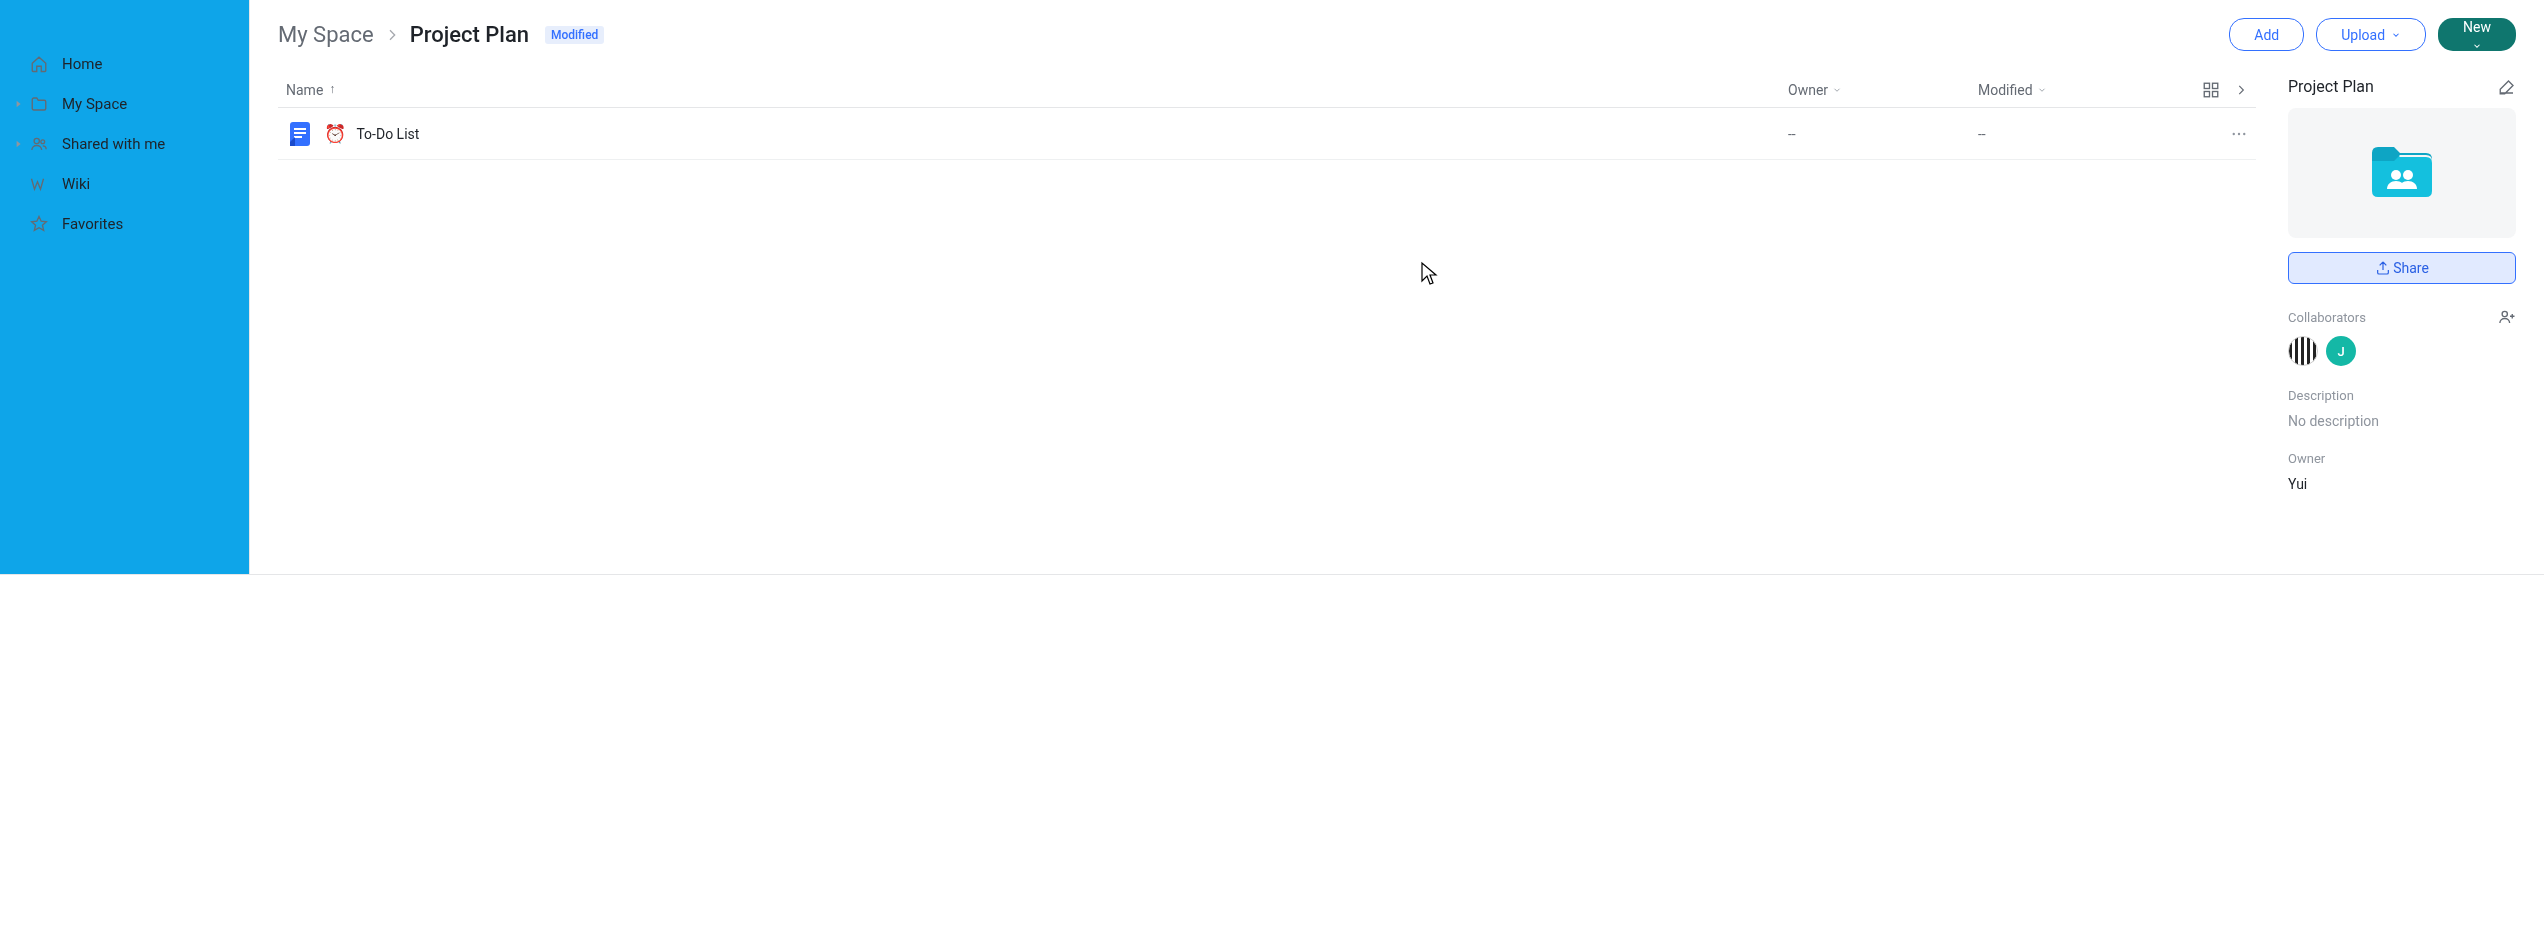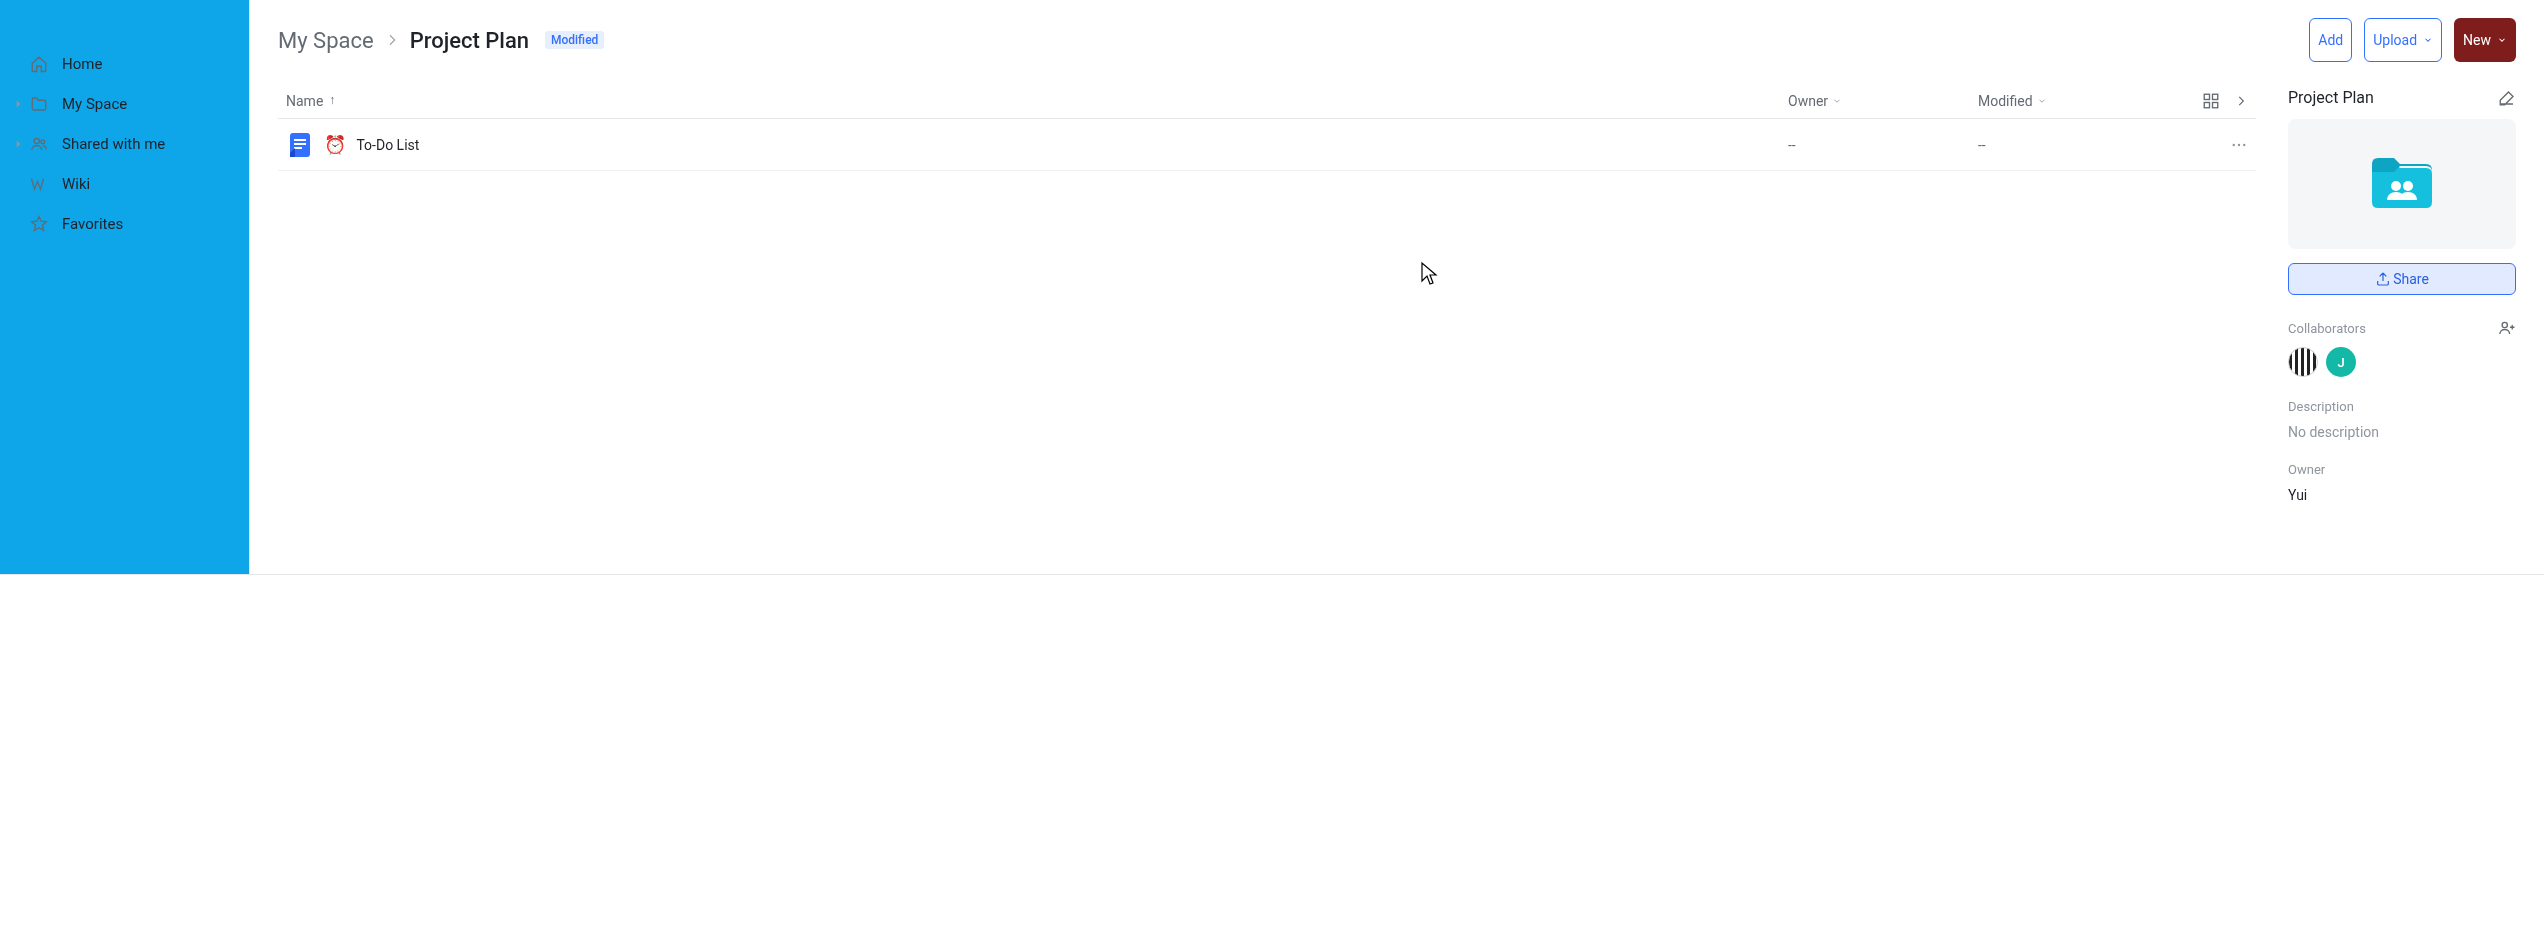--- a/index.html
+++ b/index.html
@@ -74,38 +74,39 @@
     background: #e7eefc;
     color: #3370ff;
     font-size: 12px;
     padding: 2px 6px;
     border-radius: 3px;
     margin-left: 6px;
     font-weight: 500;
   }
   .actions { display: flex; gap: 12px; }
   .btn {
-    height: 44px;
-    border-radius: 6px;
-    padding: 0 8px;
+    height: 33px;
+    border-radius: 15px;
+    padding: 0 24px;
     display: inline-flex;
     align-items: center;
     gap: 6px;
     font-size: 14px;
     cursor: pointer;
     border: 1px solid transparent;
   }
   .btn-outline {
     border-color: #3370ff;
     color: #3370ff;
     background: #fff;
   }
   .btn-primary {
-    background: #7f1d1d;
+    background: #0f766e;
     color: #fff;
+    flex-direction: column;
   }
   .btn .chev { font-size: 10px; }
   
   .list-header {
     display: flex;
     align-items: center;
     border-bottom: 1px solid #e5e6e8;
     padding: 8px 8px;
     color: #646a73;
     font-size: 14px;

